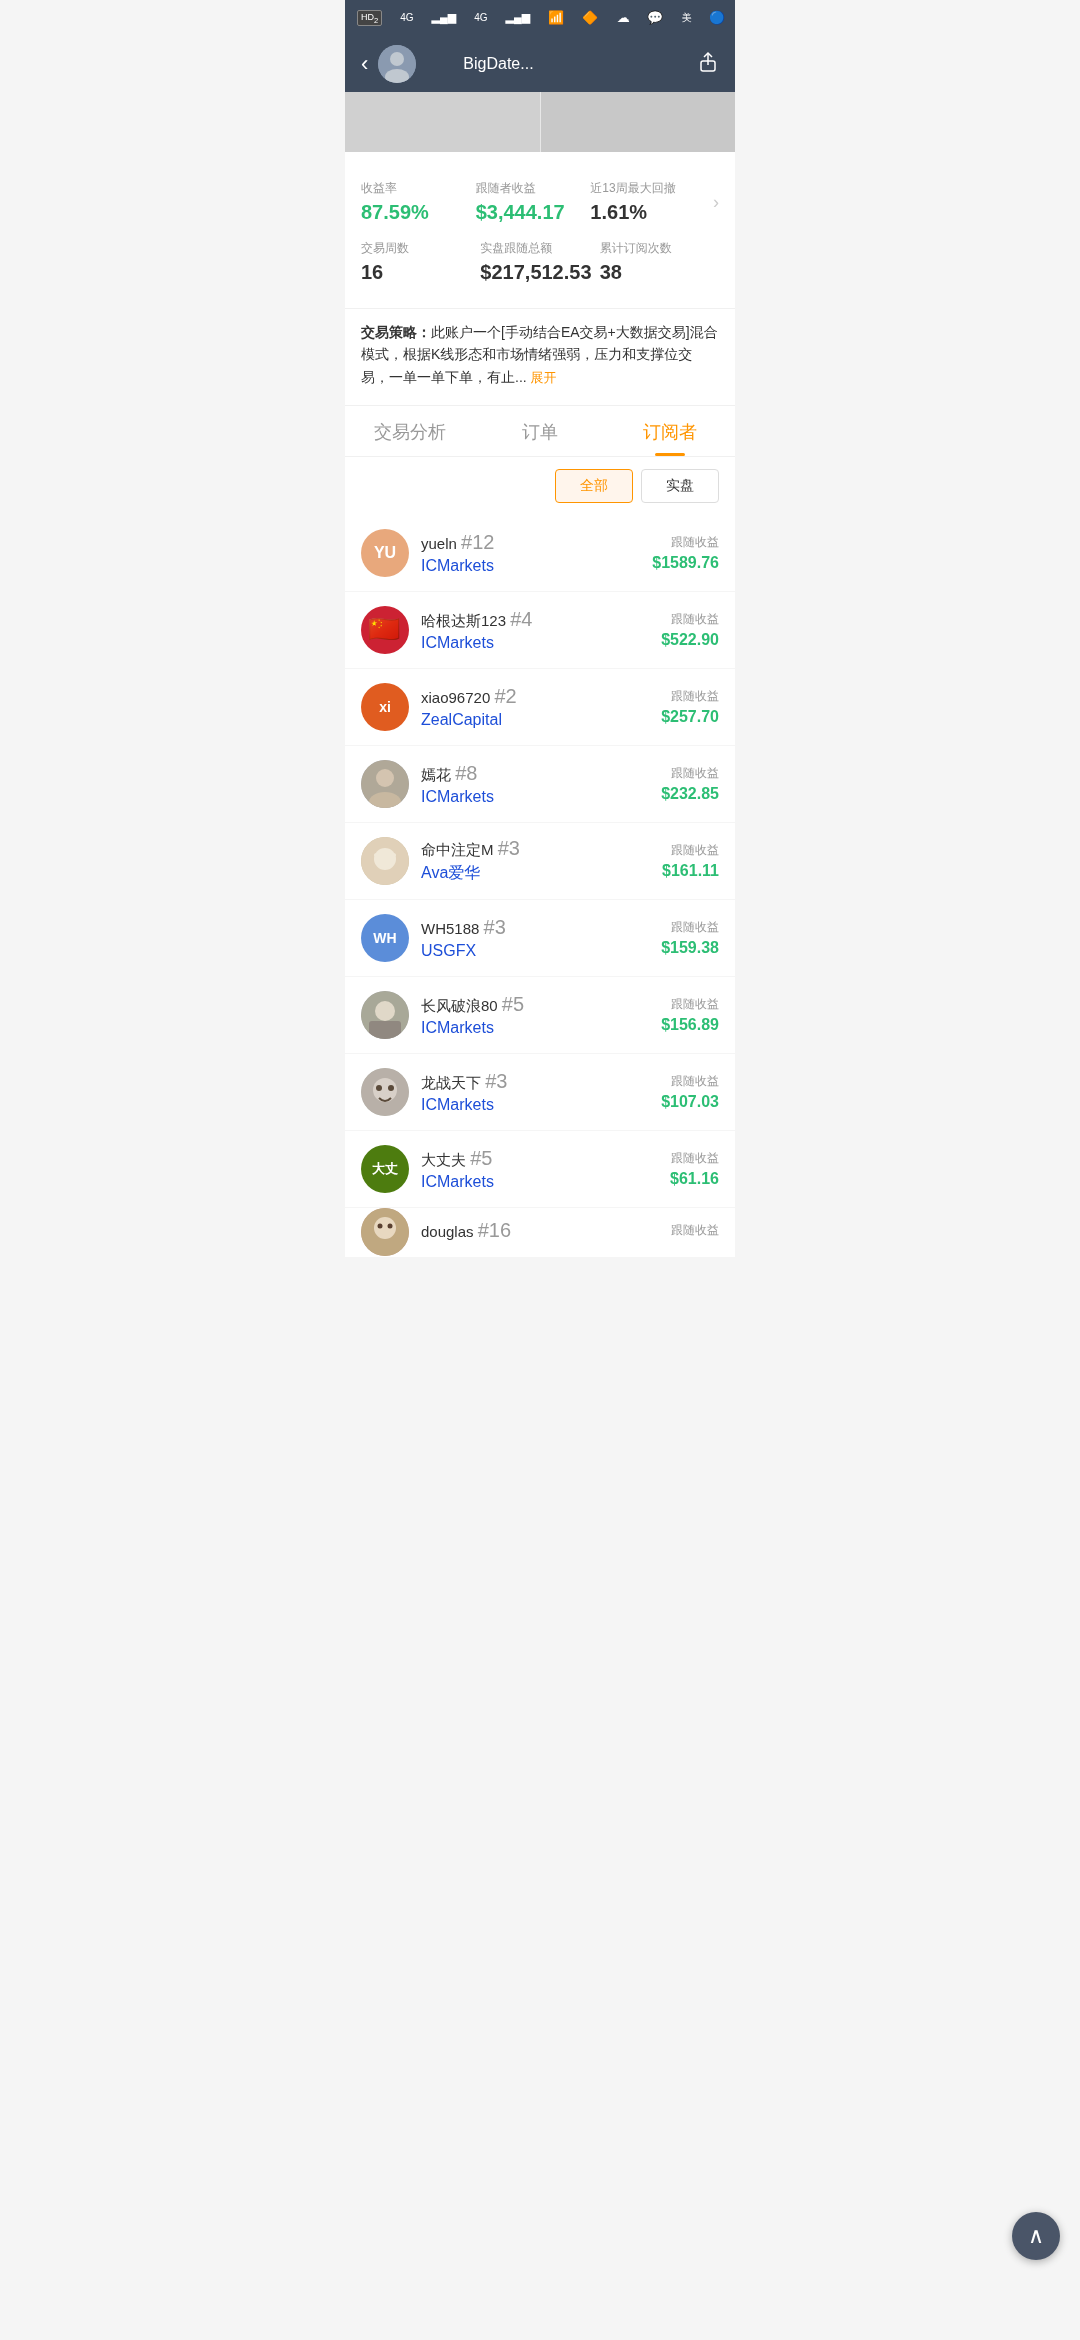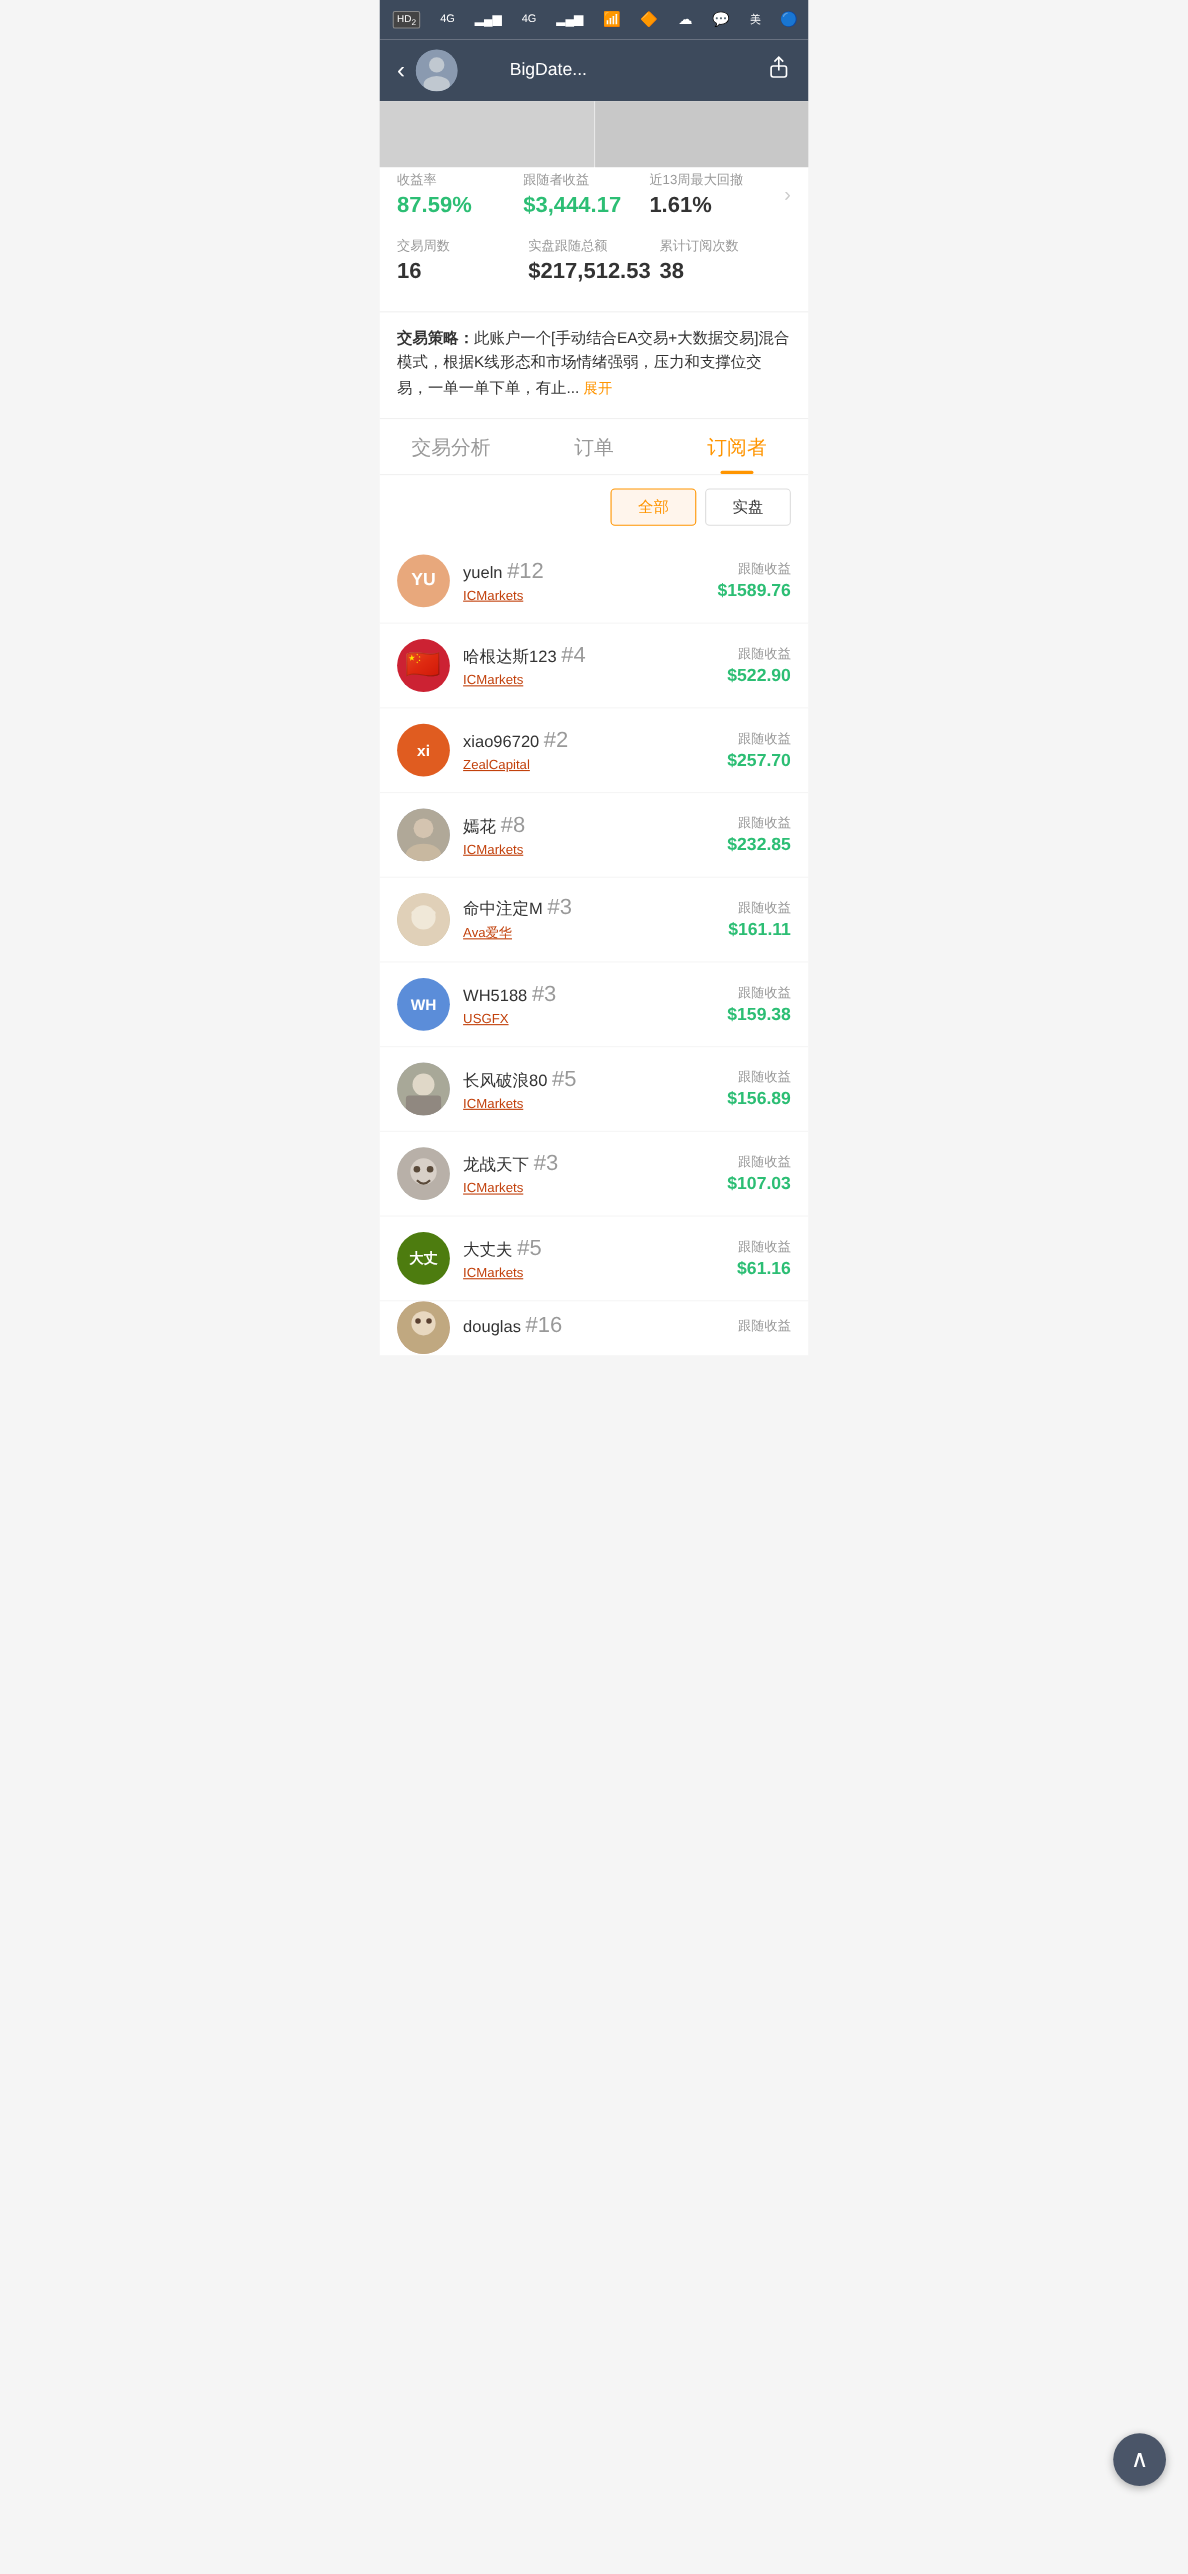--- a/index.html
+++ b/index.html
@@ -78,21 +78,21 @@
       margin: 0 1px 0 0;
     }
     .top-img-right {
       flex: 1;
       background: #c8c8c8;
     }
 
     
     .stats-section {
       background: white;
-      padding: 3px 16px 8px;
+      padding: 28px 16px 8px;
     }
     .stats-row {
       display: flex;
       margin-bottom: 16px;
     }
     .stat-item {
       flex: 1;
     }
     .stat-label {
       font-size: 12px;
@@ -219,23 +219,22 @@
       color: #333;
       font-weight: 500;
       margin-bottom: 3px;
     }
     .sub-name .rank {
       color: #999;
       font-weight: 400;
       font-size: 20px;
     }
     .sub-broker {
-      font-size: 12px;
-      color: #c2410c;
-      text-decoration: underline;
+      font-size: 16px;
+      color: #1d4ed8;
     }
     .sub-earnings {
       text-align: right;
     }
     .earnings-label {
       font-size: 12px;
       color: #999;
       margin-bottom: 3px;
     }
     .earnings-value {

